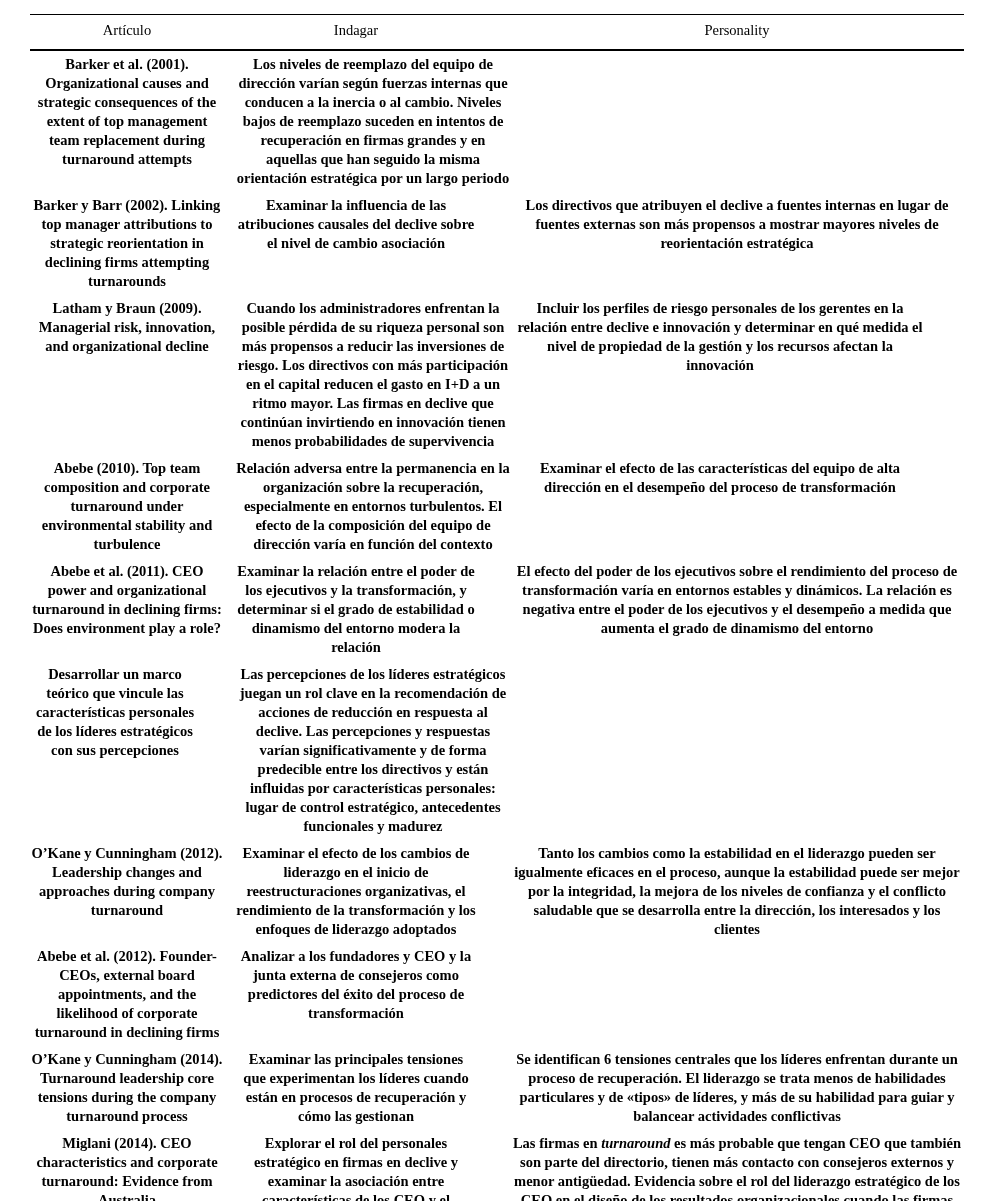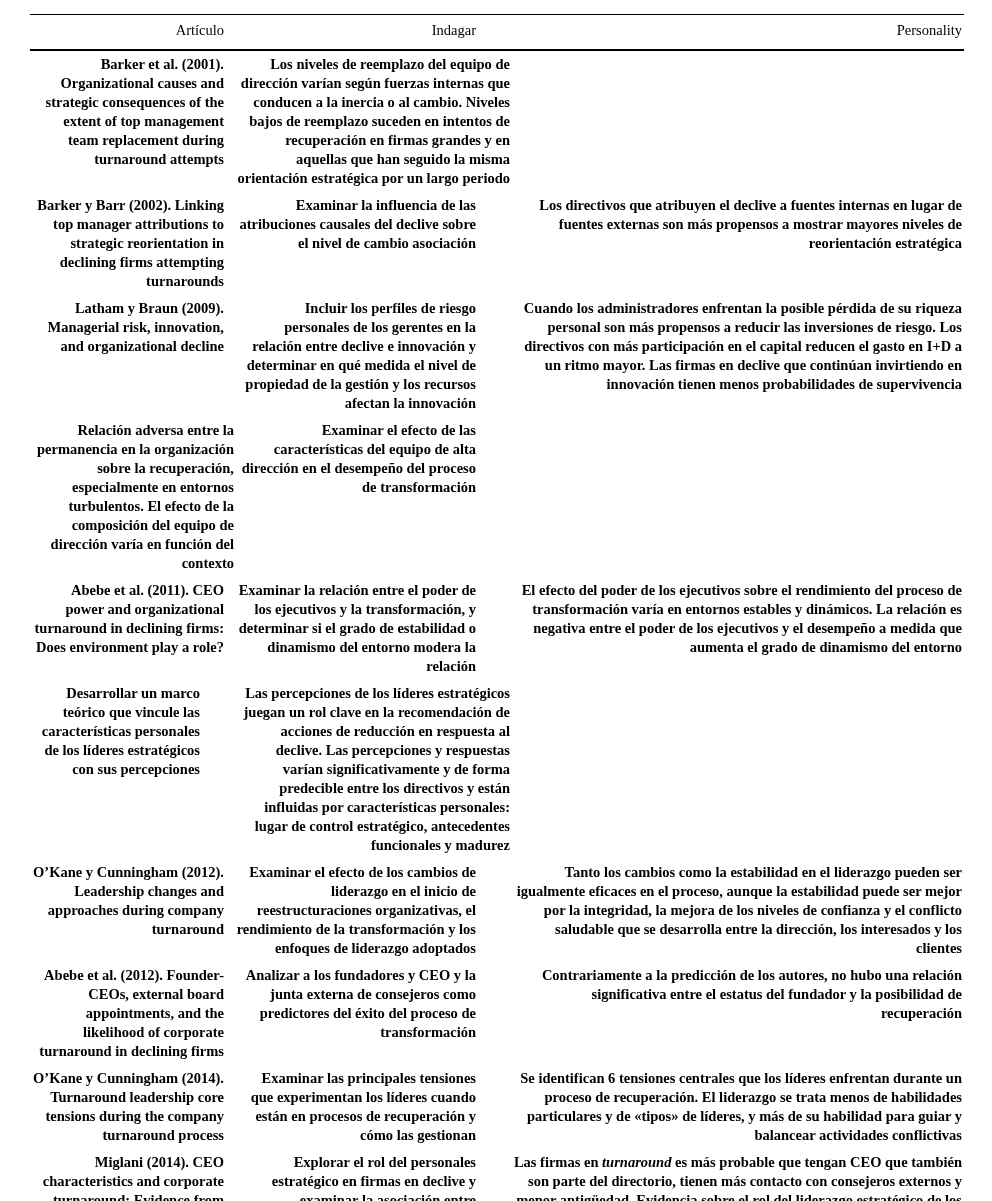--- a/index.html
+++ b/index.html
@@ -32,21 +32,21 @@
   .tbody {
     border-bottom: 2px solid #000000;
   }
   .trow {
     display: grid;
     grid-template-columns: 206px 276px 1fr;
     padding: 4px 0 4px 0;
     font-weight: bold;
   }
   .cell {
-    text-align: right;
+    text-align: center;
   }
   .c1 { padding-right: 12px; }
   .c2 { padding-right: 36px; }
   .c3 { padding-right: 2px; }
   .bottom-rule {
     height: 6px;
     border-bottom: 1px solid #000000;
   }
   em { font-style: italic; }
 </style>
@@ -70,25 +70,26 @@
       </div>
 
       <div class="trow">
         <div class="cell c1">Barker y Barr (2002). Linking top manager attributions to strategic reorientation in declining firms attempting turnarounds</div>
         <div class="cell c2">Examinar la influencia de las atribuciones causales del declive sobre el nivel de cambio asociación</div>
         <div class="cell c3">Los directivos que atribuyen el declive a fuentes internas en lugar de fuentes externas son más propensos a mostrar mayores niveles de reorientación estratégica</div>
       </div>
 
       <div class="trow">
         <div class="cell c1">Latham y Braun (2009). Managerial risk, innovation, and organizational decline</div>
+        <div class="cell c3">Cuando los administradores enfrentan la posible pérdida de su riqueza personal son más propensos a reducir las inversiones de riesgo. Los directivos con más participación en el capital reducen el gasto en I+D a un ritmo mayor. Las firmas en declive que continúan invirtiendo en innovación tienen menos probabilidades de supervivencia</div>
         <div class="cell c2">Incluir los perfiles de riesgo personales de los gerentes en la relación entre declive e innovación y determinar en qué medida el nivel de propiedad de la gestión y los recursos afectan la innovación</div>
-        <div class="cell c3">Cuando los administradores enfrentan la posible pérdida de su riqueza personal son más propensos a reducir las inversiones de riesgo. Los directivos con más participación en el capital reducen el gasto en I+D a un ritmo mayor. Las firmas en declive que continúan invirtiendo en innovación tienen menos probabilidades de supervivencia</div>
       </div>
 
       <div class="trow">
+        <div class="cell c1">Abebe (2010). Top team composition and corporate turnaround under environmental stability and turbulence</div>
         <div class="cell c3">Relación adversa entre la permanencia en la organización sobre la recuperación, especialmente en entornos turbulentos. El efecto de la composición del equipo de dirección varía en función del contexto</div>
         <div class="cell c2">Examinar el efecto de las características del equipo de alta dirección en el desempeño del proceso de transformación</div>
       </div>
 
       <div class="trow">
         <div class="cell c1">Abebe et al. (2011). CEO power and organizational turnaround in declining firms: Does environment play a role?</div>
         <div class="cell c2">Examinar la relación entre el poder de los ejecutivos y la transformación, y determinar si el grado de estabilidad o dinamismo del entorno modera la relación</div>
         <div class="cell c3">El efecto del poder de los ejecutivos sobre el rendimiento del proceso de transformación varía en entornos estables y dinámicos. La relación es negativa entre el poder de los ejecutivos y el desempeño a medida que aumenta el grado de dinamismo del entorno</div>
       </div>
 
@@ -99,21 +100,20 @@
 
       <div class="trow">
         <div class="cell c1">O’Kane y Cunningham (2012). Leadership changes and approaches during company turnaround</div>
         <div class="cell c2">Examinar el efecto de los cambios de liderazgo en el inicio de reestructuraciones organizativas, el rendimiento de la transformación y los enfoques de liderazgo adoptados</div>
         <div class="cell c3">Tanto los cambios como la estabilidad en el liderazgo pueden ser igualmente eficaces en el proceso, aunque la estabilidad puede ser mejor por la integridad, la mejora de los niveles de confianza y el conflicto saludable que se desarrolla entre la dirección, los interesados y los clientes</div>
       </div>
 
       <div class="trow">
         <div class="cell c1">Abebe et al. (2012). Founder-CEOs, external board appointments, and the likelihood of corporate turnaround in declining firms</div>
         <div class="cell c2">Analizar a los fundadores y CEO y la junta externa de consejeros como predictores del éxito del proceso de transformación</div>
-        <div class="cell c3">Contrariamente a la predicción de los autores, no hubo una relación significativa entre el estatus del fundador y la posibilidad de recuperación</div>
       </div>
 
       <div class="trow">
         <div class="cell c1">O’Kane y Cunningham (2014). Turnaround leadership core tensions during the company turnaround process</div>
         <div class="cell c2">Examinar las principales tensiones que experimentan los líderes cuando están en procesos de recuperación y cómo las gestionan</div>
         <div class="cell c3">Se identifican 6 tensiones centrales que los líderes enfrentan durante un proceso de recuperación. El liderazgo se trata menos de habilidades particulares y de «tipos» de líderes, y más de su habilidad para guiar y balancear actividades conflictivas</div>
       </div>
 
       <div class="trow">
         <div class="cell c1">Miglani (2014). CEO characteristics and corporate turnaround: Evidence from Australia</div>

